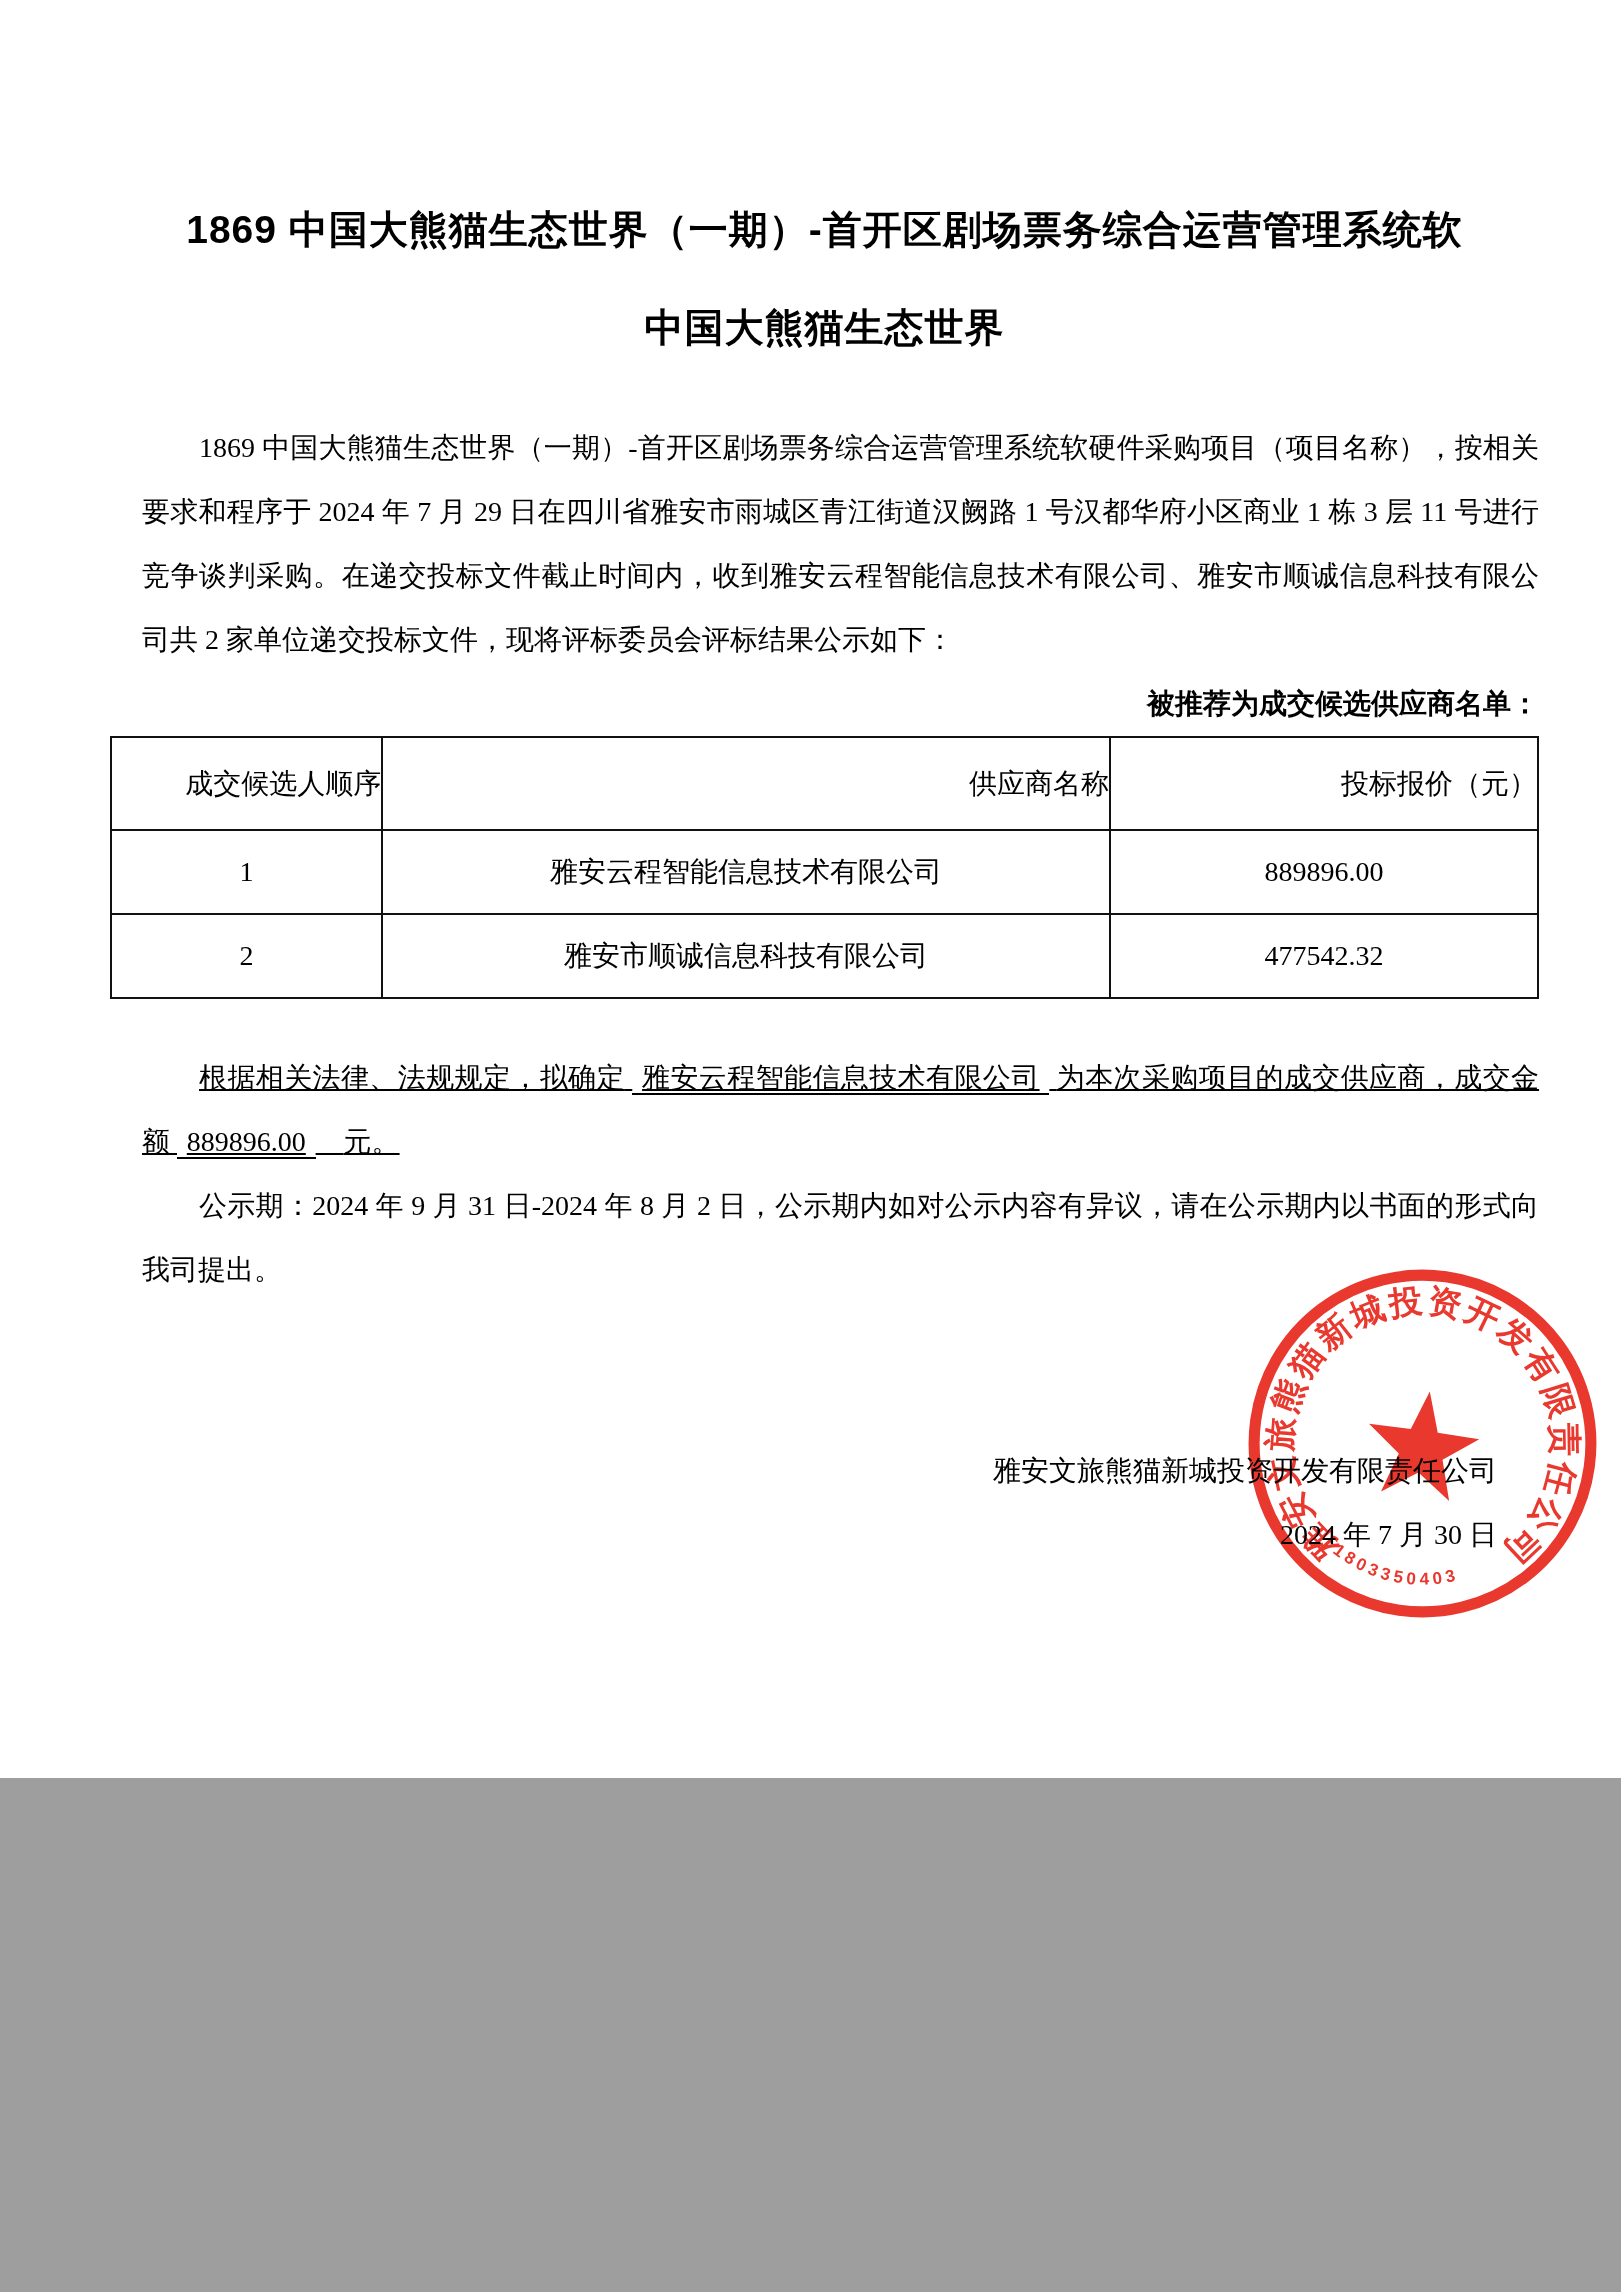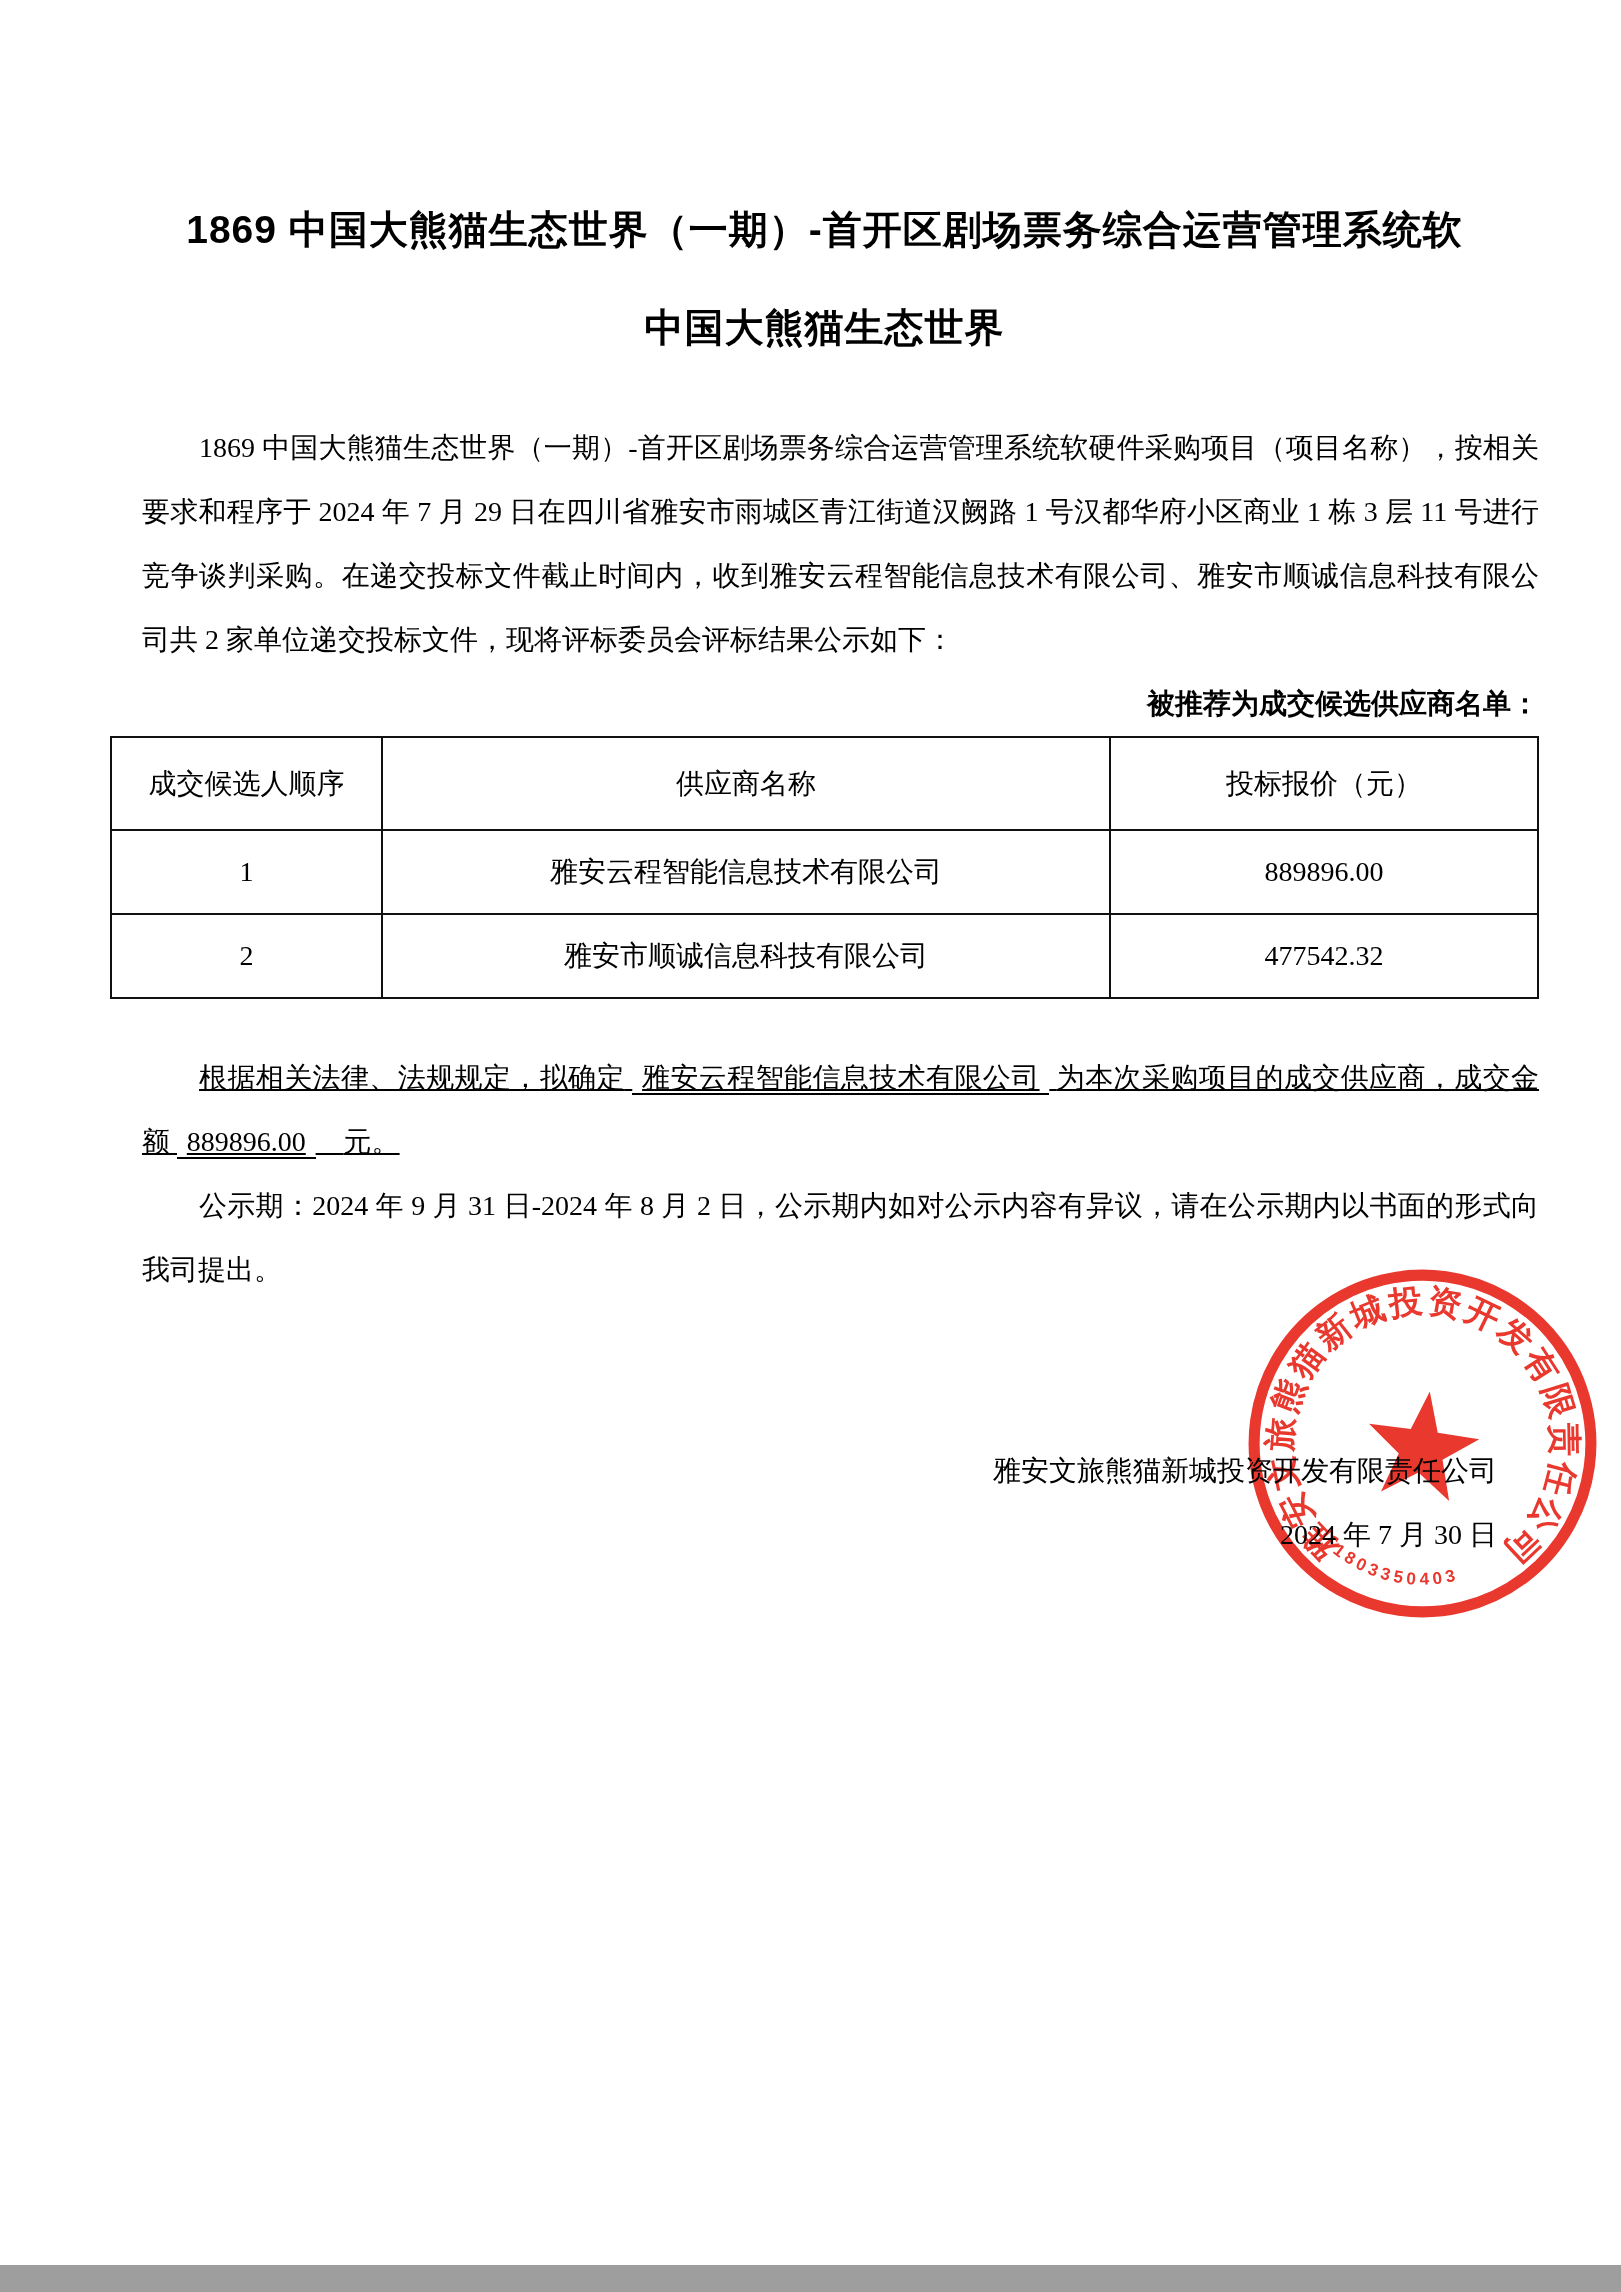--- a/index.html
+++ b/index.html
@@ -1,20 +1,20 @@
 <!DOCTYPE html>
 <html><head>
 <meta charset="utf-8">
 <style>
   * { box-sizing: border-box; margin: 0; padding: 0; }
   html, body { background: #9e9e9e; }
   .page {
     position: relative;
     width: 1621px;
-    height: 2265px;
+    height: 1778px;
     margin: 0 auto;
     background: #ffffff;
     font-family: "Liberation Serif", serif;
     color: #000000;
     padding: 181px 82px 0 110px;
     overflow: hidden;
   }
   .doc-title {
     font-family: "Liberation Sans", sans-serif;
     font-weight: bold;
@@ -39,21 +39,21 @@
     table-layout: fixed;
   }
   .result-table th, .result-table td {
     border: 2px solid #111111;
     font-weight: normal;
     font-size: 28px;
     text-align: center;
     vertical-align: middle;
     padding: 0;
   }
-  .result-table th { height: 93px; }
+  .result-table th { height: 93px; text-align: right; }
   .result-table td { height: 84px; }
   .col-rank  { width: 19%; }
   .col-name  { width: 51%; }
   .col-price { width: 30%; }
   .para2 { margin-top: 47px; text-decoration: underline; }
   .uline {
     border-bottom: 2px solid #000;
     padding: 0 9.8px;
   }
   .signature {

